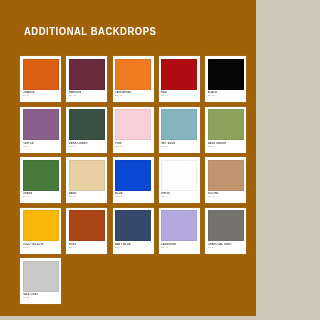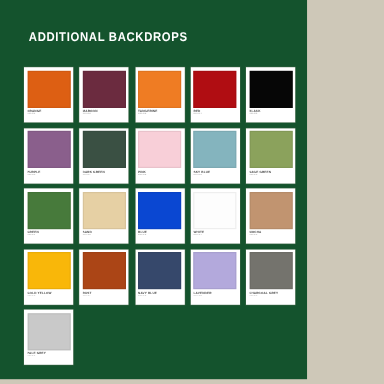--- a/index.html
+++ b/index.html
@@ -11,21 +11,21 @@
     width: 256px;
     height: 320px;
     overflow: hidden;
     font-family: "Liberation Sans", sans-serif;
     background: #cec8b8;
   }
   #page {
     position: relative;
     width: 256px;
     height: 316px;
-    background: #14532d;
+    background: #a16207;
     box-sizing: border-box;
   }
   #page-title {
     position: absolute;
     left: 24px;
     top: 24px;
     font-family: "Liberation Sans", sans-serif;
     font-size: 10.5px;
     font-weight: bold;
     letter-spacing: 0.6px;

